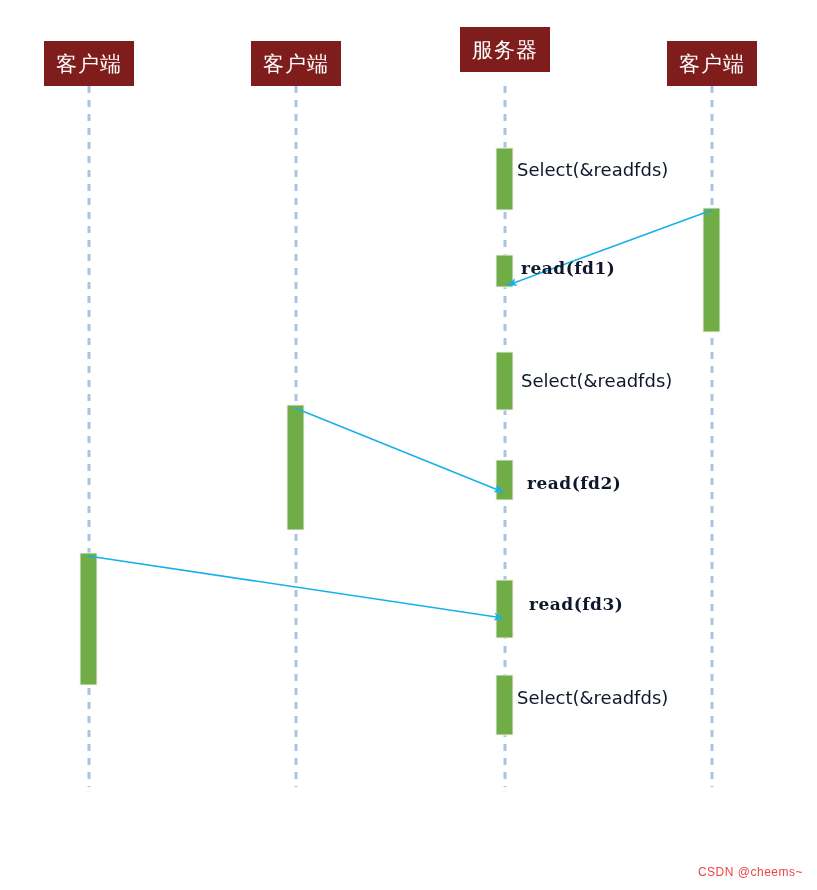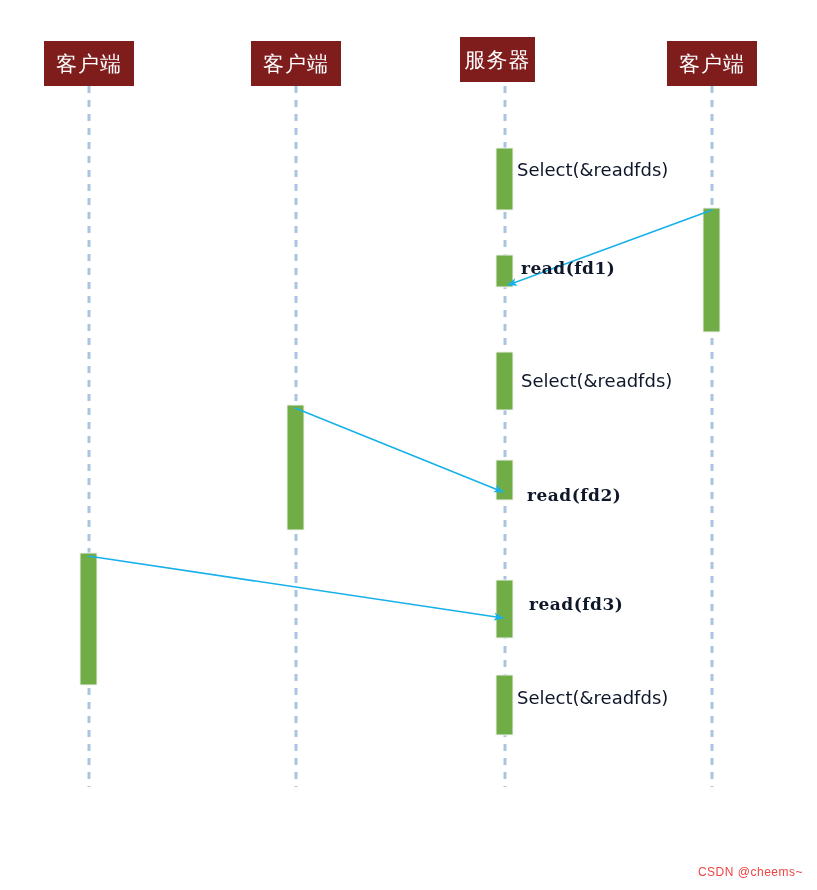--- a/index.html
+++ b/index.html
@@ -105,26 +105,26 @@
     <g id="messages-group">
         <line x1="712" y1="210" x2="508" y2="285" stroke="#17b0ea" stroke-width="1.6" marker-end="url(#arrowhead)"></line>
         <line x1="295" y1="408" x2="503" y2="492" stroke="#17b0ea" stroke-width="1.6" marker-end="url(#arrowhead)"></line>
         <line x1="88" y1="556" x2="503" y2="618" stroke="#17b0ea" stroke-width="1.6" marker-end="url(#arrowhead)"></line>
       </g>
   </svg>
 
   <div id="actors-layer">
       <div class="actor-box" style="left: 44px; top: 41px; width: 90px; height: 45px;">客户端</div>
       <div class="actor-box" style="left: 251px; top: 41px; width: 90px; height: 45px;">客户端</div>
-      <div class="actor-box" style="left: 460px; top: 37px; width: 75px; height: 45px;">服务器</div>
+      <div class="actor-box" style="left: 460px; top: 27px; width: 90px; height: 45px;">服务器</div>
       <div class="actor-box" style="left: 667px; top: 41px; width: 90px; height: 45px;">客户端</div>
     </div>
   <div id="labels-layer">
       <div class="msg-label sans" style="left: 517px; top: 159px;">Select(&amp;readfds)</div>
       <div class="msg-label sans" style="left: 521px; top: 370px;">Select(&amp;readfds)</div>
       <div class="msg-label sans" style="left: 517px; top: 687px;">Select(&amp;readfds)</div>
       <div class="msg-label mono" style="left: 521px; top: 258px;">read(fd1)</div>
-      <div class="msg-label mono" style="left: 527px; top: 473px; margin-top: 12px;">read(fd2)</div>
+      <div class="msg-label mono" style="left: 527px; top: 473px;">read(fd2)</div>
       <div class="msg-label mono" style="left: 529px; top: 594px;">read(fd3)</div>
     </div>
 
   <div id="watermark">CSDN @cheems~</div>
 </div>
 
 </body></html>

